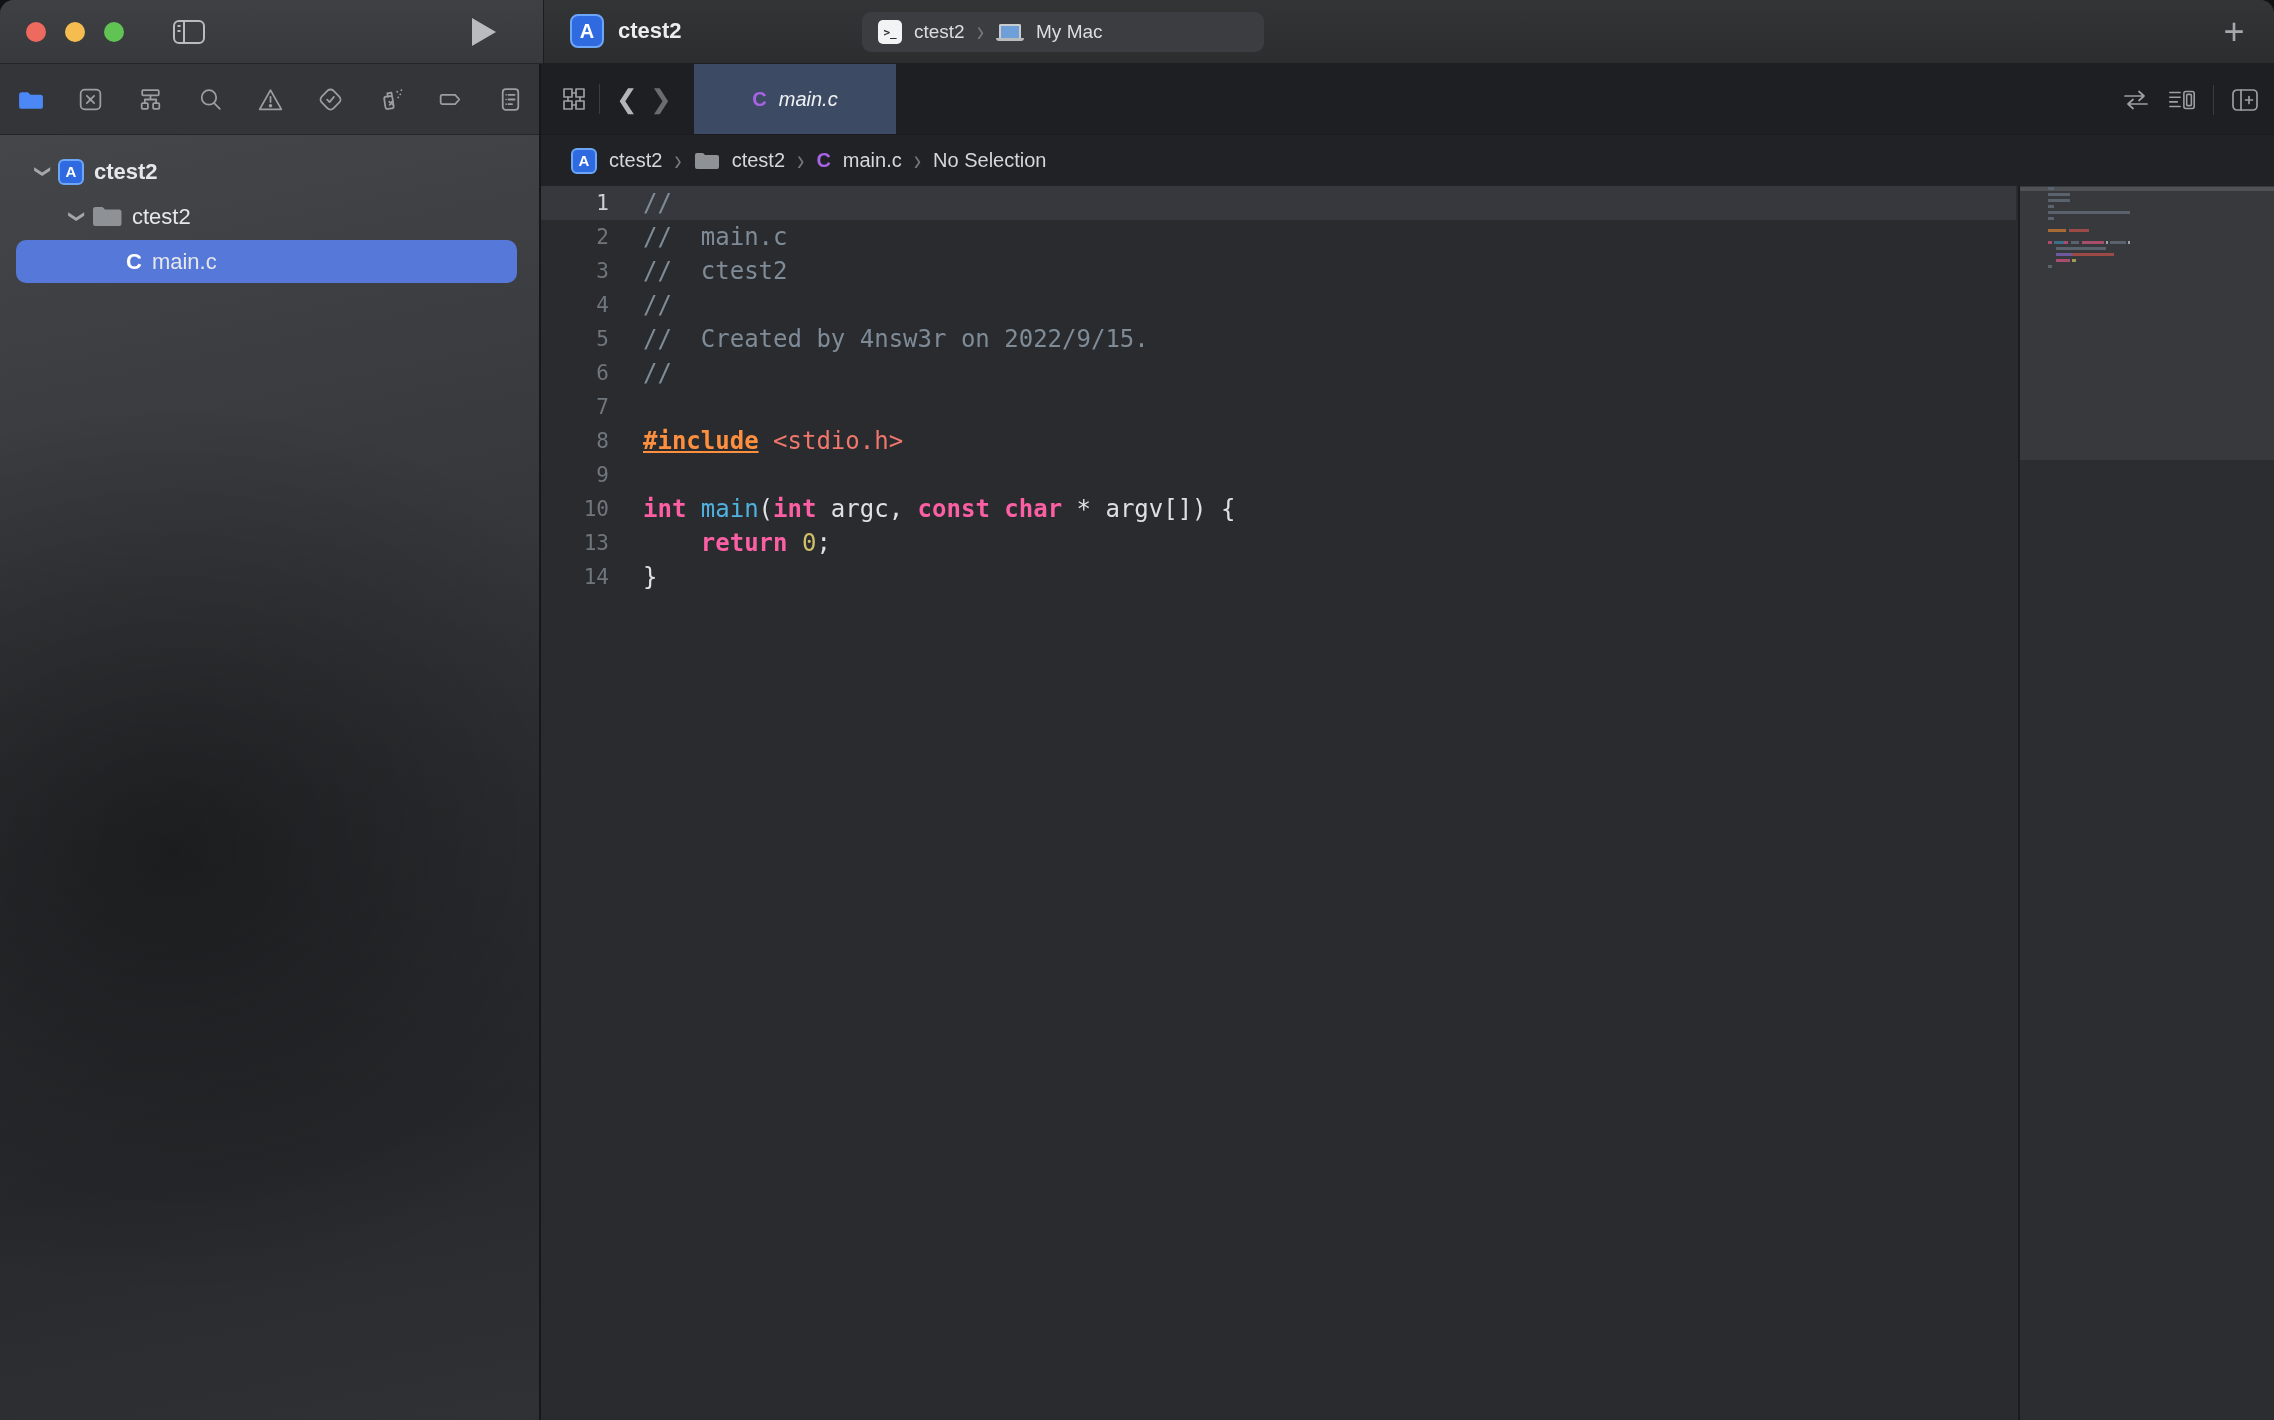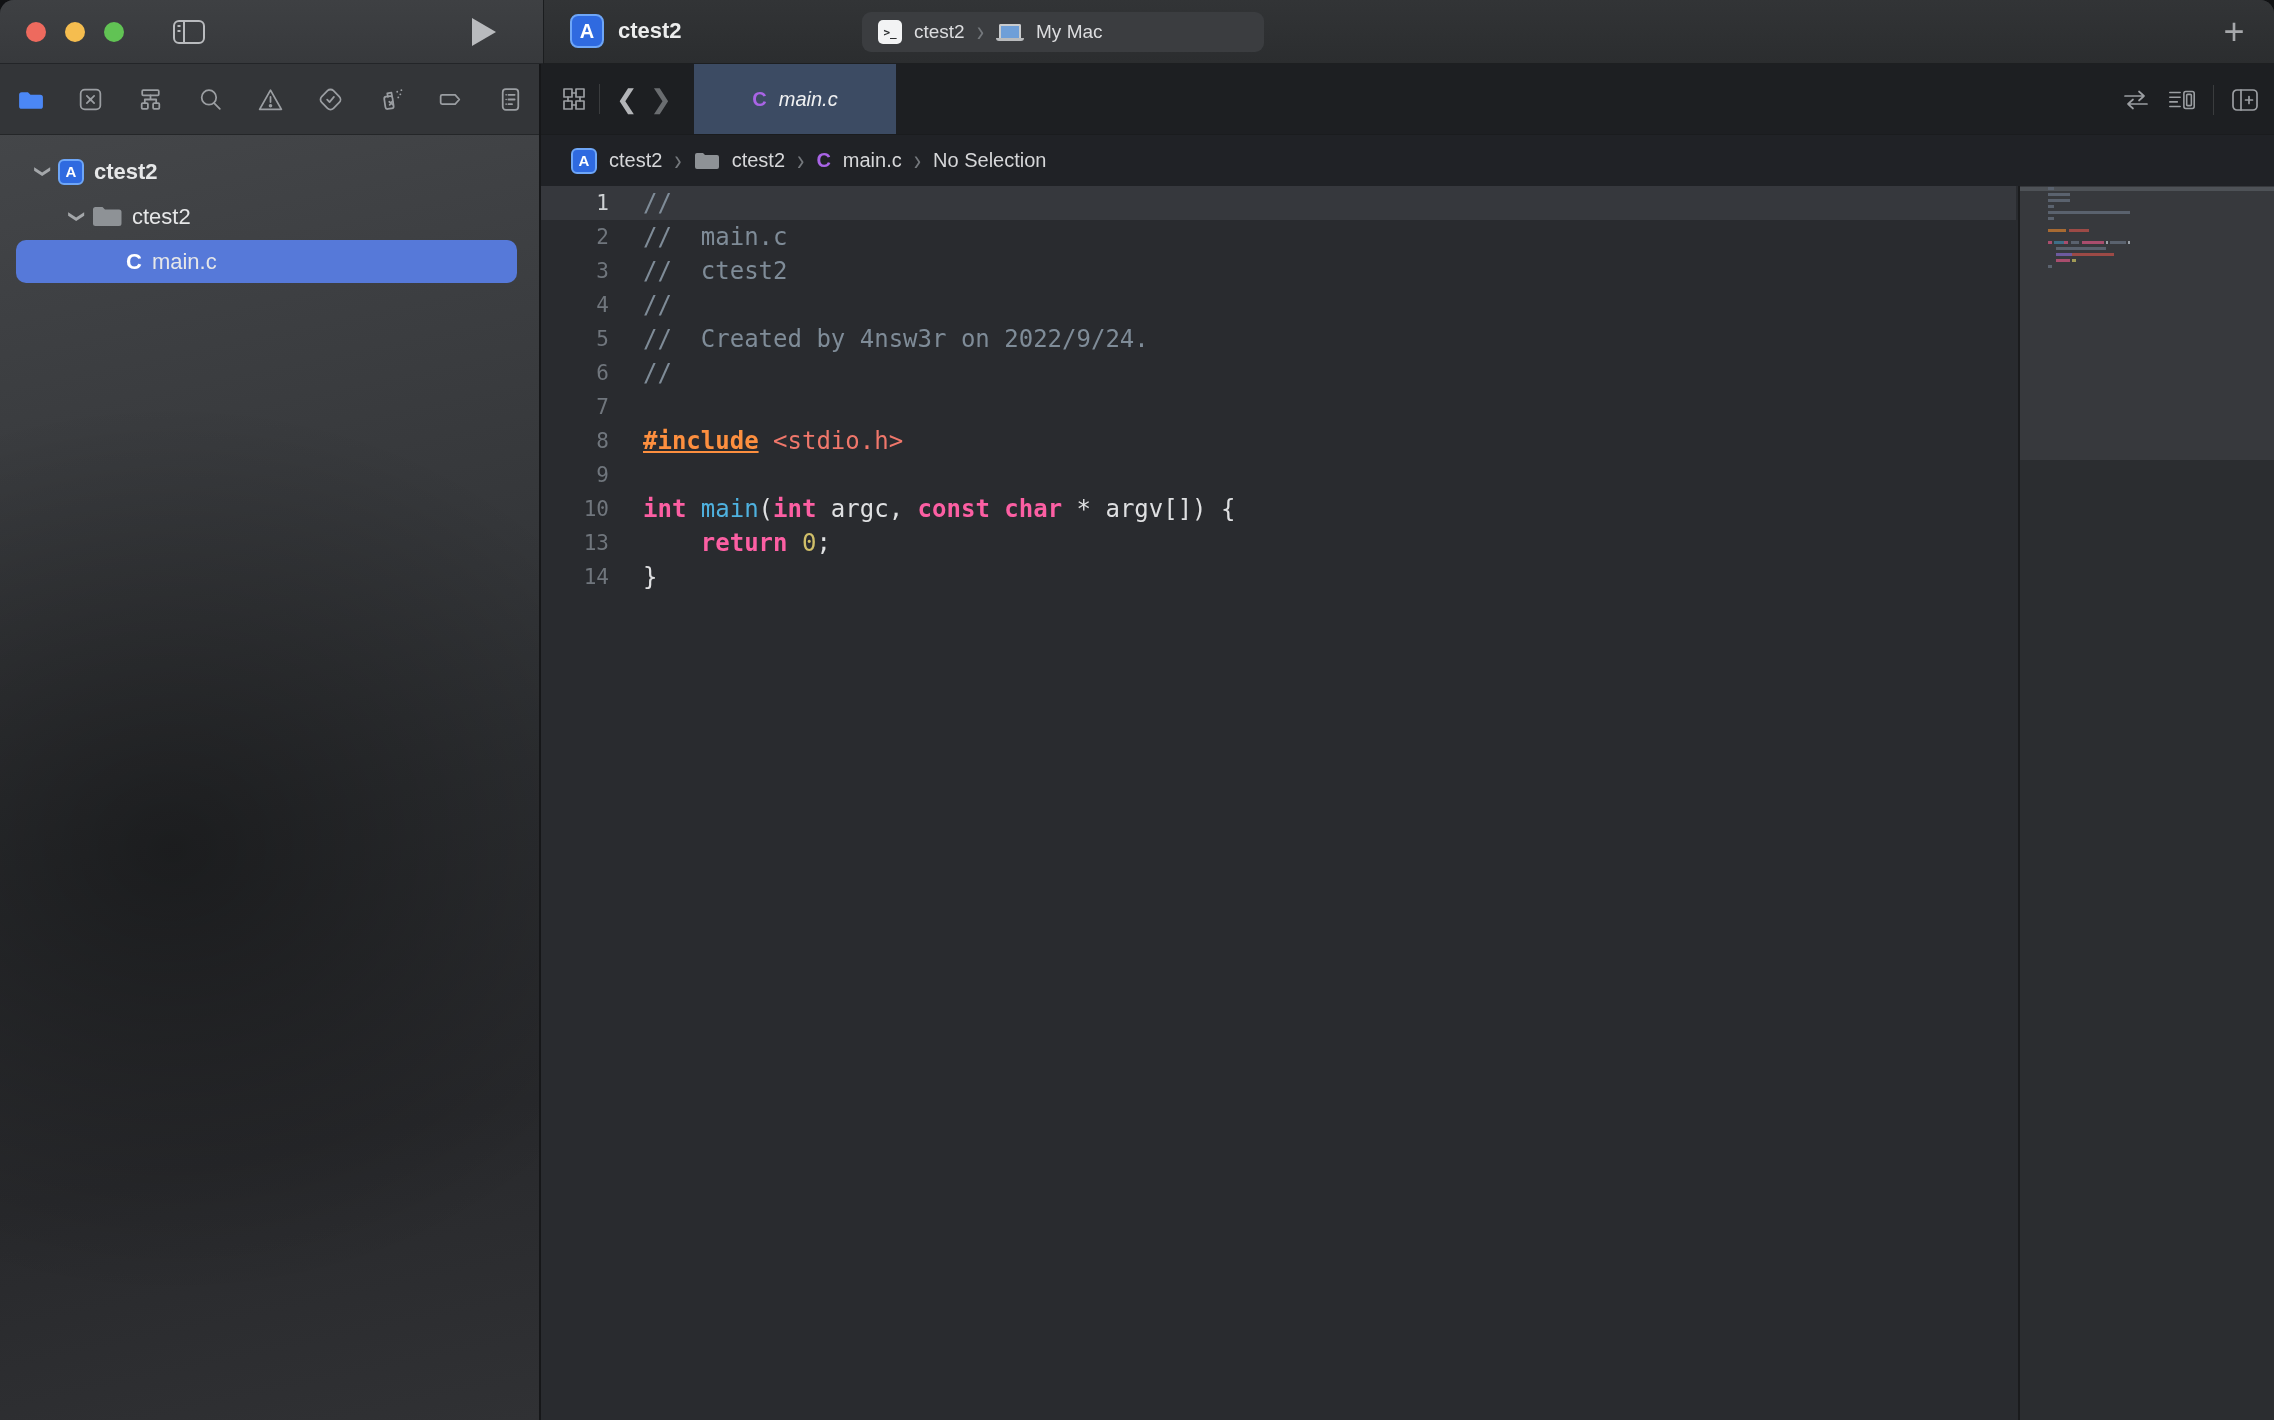--- a/index.html
+++ b/index.html
@@ -316,21 +316,21 @@
         <span class="crumb-sep">›</span>
         <span>No Selection</span>
       </div>
 
       <div class="code-area">
         <div class="code-lines">
             <div class="code-row hl"><span class="gut">1</span><span class="codetext"><span class="tk-cm">//</span></span></div>
             <div class="code-row"><span class="gut">2</span><span class="codetext"><span class="tk-cm">//  main.c</span></span></div>
             <div class="code-row"><span class="gut">3</span><span class="codetext"><span class="tk-cm">//  ctest2</span></span></div>
             <div class="code-row"><span class="gut">4</span><span class="codetext"><span class="tk-cm">//</span></span></div>
-            <div class="code-row"><span class="gut">5</span><span class="codetext"><span class="tk-cm">//  Created by 4nsw3r on 2022/9/24.</span></span></div>
+            <div class="code-row"><span class="gut">5</span><span class="codetext"><span class="tk-cm">//  Created by 4nsw3r on 2022/9/15.</span></span></div>
             <div class="code-row"><span class="gut">6</span><span class="codetext"><span class="tk-cm">//</span></span></div>
             <div class="code-row"><span class="gut">7</span><span class="codetext"></span></div>
             <div class="code-row"><span class="gut">8</span><span class="codetext"><span class="tk-pre">#include</span><span class="tk-pl"> </span><span class="tk-str">&lt;stdio.h&gt;</span></span></div>
             <div class="code-row"><span class="gut">9</span><span class="codetext"></span></div>
             <div class="code-row"><span class="gut">10</span><span class="codetext"><span class="tk-kw">int</span><span class="tk-pl"> </span><span class="tk-fn">main</span><span class="tk-pl">(</span><span class="tk-kw">int</span><span class="tk-pl"> argc, </span><span class="tk-kw">const</span><span class="tk-pl"> </span><span class="tk-kw">char</span><span class="tk-pl"> * argv[]) {</span></span></div>
             <div class="code-row"><span class="gut">13</span><span class="codetext"><span class="tk-pl">    </span><span class="tk-kw">return</span><span class="tk-pl"> </span><span class="tk-num">0</span><span class="tk-pl">;</span></span></div>
             <div class="code-row"><span class="gut">14</span><span class="codetext"><span class="tk-pl">}</span></span></div>
           </div>
         <div class="minimap">
           <div class="mm-visible" style="height: 274px;"></div>

